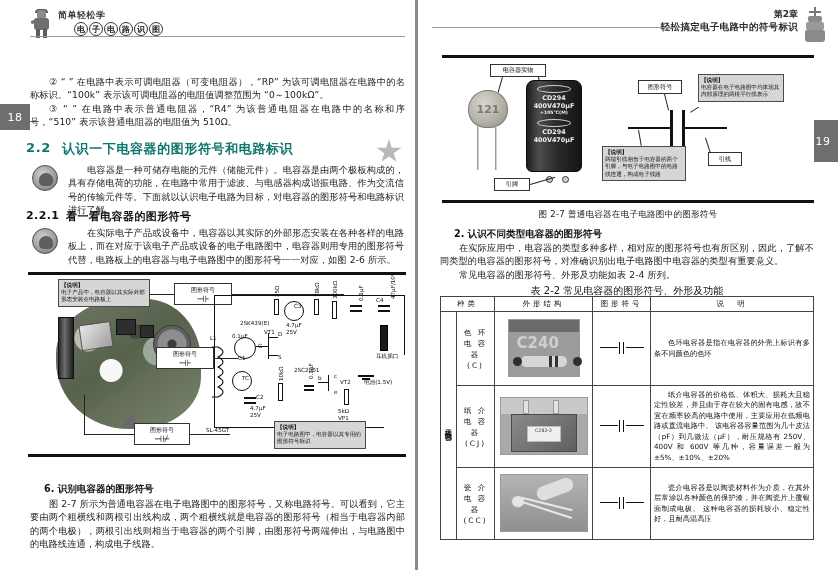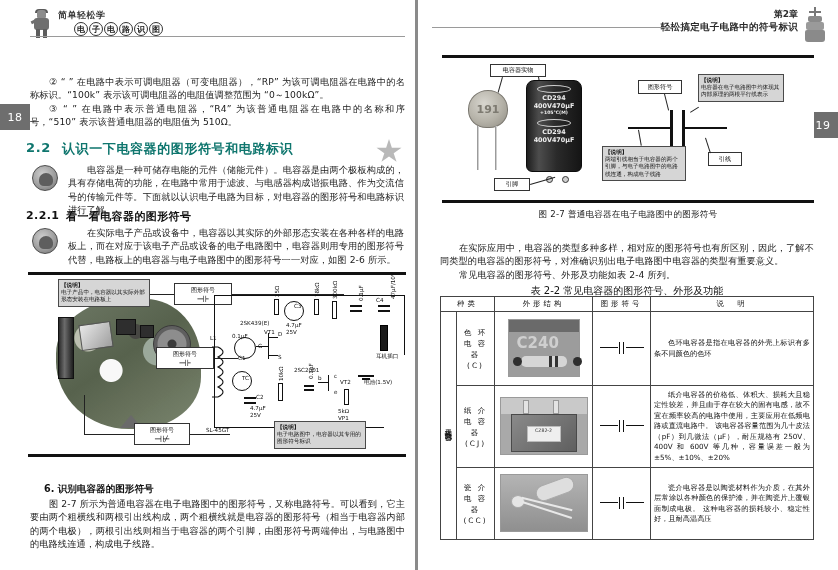--- a/index.html
+++ b/index.html
@@ -18,21 +18,21 @@
   #gutter     { position:absolute; left:415px; top:0; width:3px; height:570px; background:#8a8a8a; }
   #right-page { left: 418px; width: 420px; }
 
   
   .pagenum {
     position: absolute; background:#6e6e6e; color:#fff;
     font-size: 11px; display:flex; align-items:center; justify-content:center;
     letter-spacing:0.5px;
   }
   #pagenum-left  { left:0px;   top:104px; width:30px; height:26px; }
-  #pagenum-right { right:0px;  top:112px; width:30px; height:26px; }
+  #pagenum-right { right:0px;  top:120px; width:30px; height:42px; }
 
   
   .head-left { position:absolute; left:30px; top:9px; width:360px; height:30px; }
   .logo-mascot {
     position:absolute; left:0; top:1px; width:24px; height:28px;
   }
   .logo-mascot .m-head { position:absolute; left:7px; top:0; width:9px; height:8px; background:#8c8c8c; border-radius:3px 3px 1px 1px;}
   .logo-mascot .m-hair { position:absolute; left:5px; top:-1px; width:13px; height:4px; background:#5a5a5a; border-radius:4px 4px 0 0;}
   .logo-mascot .m-body { position:absolute; left:4px; top:8px; width:15px; height:12px; background:#6f6f6f; border-radius:3px;}
   .logo-mascot .m-l1 { position:absolute; left:6px; top:19px; width:4px; height:9px; background:#5d5d5d;}
@@ -432,21 +432,21 @@
       </div>
     </div>
     <div class="head-rule-right"></div>
 
     <div class="figbox" style="left:24px; top:55px; width:372px; height:148px;">
 
       <div class="plainbox" style="left:48px; top:6px; width:56px; height:13px;">电容器实物</div>
       <div class="lead" style="left:60px; top:19px; width:1px; height:16px; transform:rotate(16deg);"></div>
       <div class="lead" style="left:96px; top:19px; width:1px; height:14px; transform:rotate(-10deg);"></div>
 
-      <div class="cap-disc" style="left:26px; top:32px;">191</div>
+      <div class="cap-disc" style="left:26px; top:32px;">121</div>
       <div class="cap-leg" style="left:35px; top:68px; height:44px;"></div>
       <div class="cap-leg" style="left:53px; top:68px; height:44px;"></div>
 
       <div class="cap-elec" style="left:84px; top:22px;">
         <div class="ovl"></div>
         <div>CD294</div>
         <div>400V470μF</div>
         <div style="font-size:4.6px">+105℃(M)</div>
         <div class="ovl" style="margin-top:4px"></div>
         <div>CD294</div>
@@ -479,20 +479,21 @@
 
       <div class="callout" style="left:160px; top:88px; width:84px;">
         <b>【说明】</b><br>
         <span>两端引线相当于电容器的两个引脚，与电子电路图中的电路线连通，构成电子线路</span>
       </div>
       <div class="lead" style="left:196px; top:72px; width:1px; height:16px; transform:rotate(-10deg);"></div>
     </div>
 
     <div class="fig-cap" style="left:24px; top:209px; width:372px;">图 2-7   普通电容器在电子电路图中的图形符号</div>
 
+    <div class="h4" style="left:36px; top:228px;">2. 认识不同类型电容器的图形符号</div>
     <div class="para indent" style="left:22px; top:241px; width:374px;">在实际应用中，电容器的类型多种多样，相对应的图形符号也有所区别，因此，了解不同类型的电容器的图形符号，对准确识别出电子电路图中电容器的类型有重要意义。</div>
     <div class="para indent" style="left:22px; top:268px; width:374px;">常见电容器的图形符号、外形及功能如表 2-4 所列。</div>
 
     <div class="tbl-title" style="left:22px; top:284px; width:374px;">表 2-2   常见电容器的图形符号、外形及功能</div>
 
     <table class="t22" style="left:22px; top:296px; width:374px;">
       <thead>
         <tr>
           <th style="width:52px;" colspan="2">种类</th>
           <th style="width:98px;">外形结构</th>

